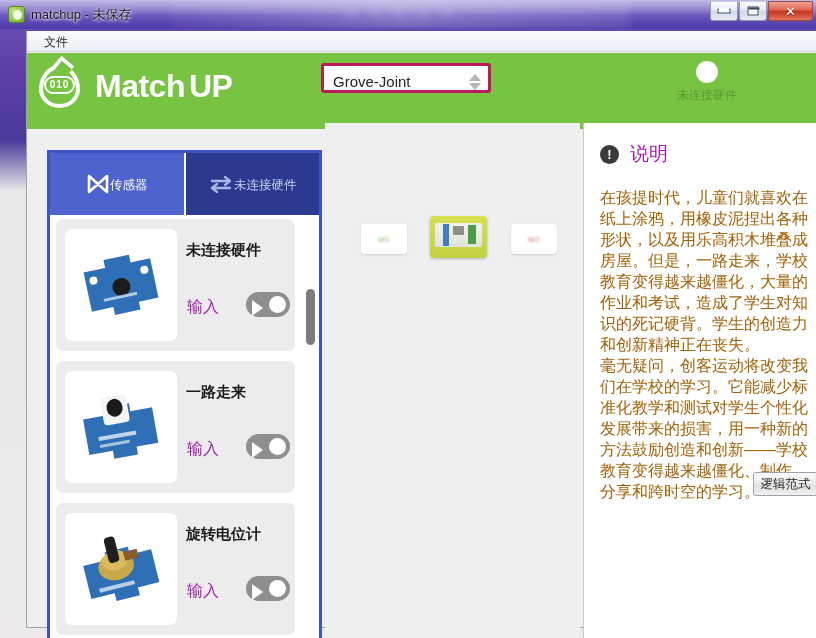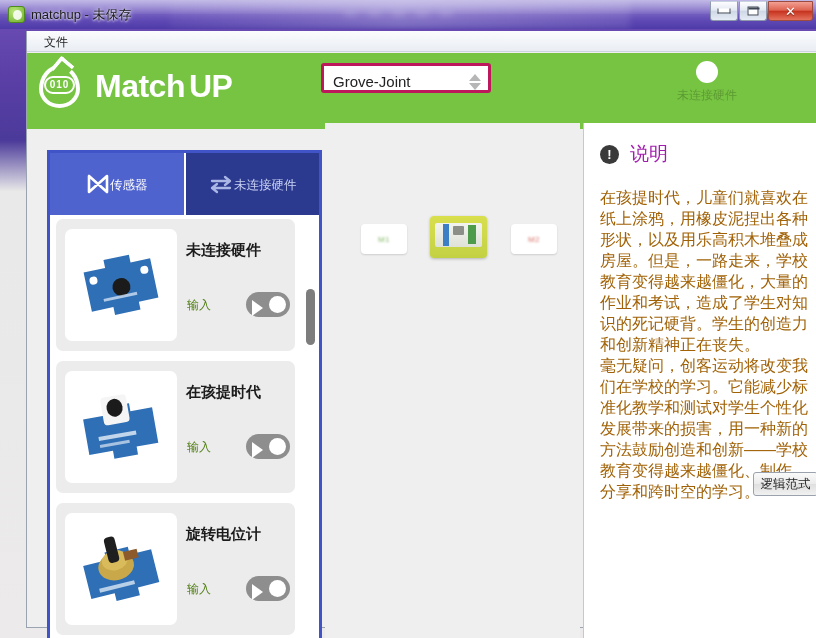--- a/index.html
+++ b/index.html
@@ -157,21 +157,21 @@
     background:#ececec;border-radius:7px;box-sizing:border-box;
   }
   .card-thumb{
     position:absolute;left:9px;top:10px;width:112px;height:112px;
     background:#fff;border-radius:7px;overflow:hidden;
   }
   .card-title{
     position:absolute;left:130px;top:22px;font-size:15px;color:#1b1b1b;
     font-weight:bold;white-space:nowrap;
   }
-  .card-io{position:absolute;left:131px;top:78px;font-size:12px;color:#4d7c0f;}
+  .card-io{position:absolute;left:131px;top:78px;font-size:16px;color:#a21caf;}
   .card-pill{
     position:absolute;left:190px;top:73px;width:44px;height:25px;border-radius:13px;
     background:#8e8e8e;
   }
   .card-pill:after{
     content:"";position:absolute;right:4px;top:4px;width:17px;height:17px;border-radius:50%;
     background:#fff;
   }
   .card-pill:before{
     content:"";position:absolute;left:6px;top:8px;width:0;height:0;
@@ -354,21 +354,21 @@
               <svg width="112" height="112" viewBox="0 0 112 112">
                 <g transform="rotate(-10 56 56)">
                   <path d="M20 42 h24 v-8 h24 v8 h22 v36 h-22 v8 h-24 v-8 h-24 z" fill="#2f6fb5"></path>
                   <rect x="40" y="24" width="26" height="28" rx="4" fill="#f5f5f5"></rect>
                   <ellipse cx="53" cy="36" rx="8" ry="9" fill="#1b1b1b"></ellipse>
                   <rect x="32" y="62" width="38" height="4" fill="#dbe7f5" opacity=".85"></rect>
                   <rect x="32" y="70" width="30" height="3" fill="#dbe7f5" opacity=".7"></rect>
                 </g>
               </svg>
             </div>
-            <div class="card-title">在孩提时代</div>
+            <div class="card-title">一路走来</div>
             <div class="card-io">输入</div>
             <div class="card-pill"></div>
           </div>
 
           <div class="card">
             <div class="card-thumb">
               <svg width="112" height="112" viewBox="0 0 112 112">
                 <g transform="rotate(-14 56 56)">
                   <path d="M20 44 h24 v-8 h24 v8 h22 v34 h-22 v8 h-24 v-8 h-24 z" fill="#2f6fb5"></path>
                   <ellipse cx="52" cy="52" rx="18" ry="14" fill="#c9a84a"></ellipse>

